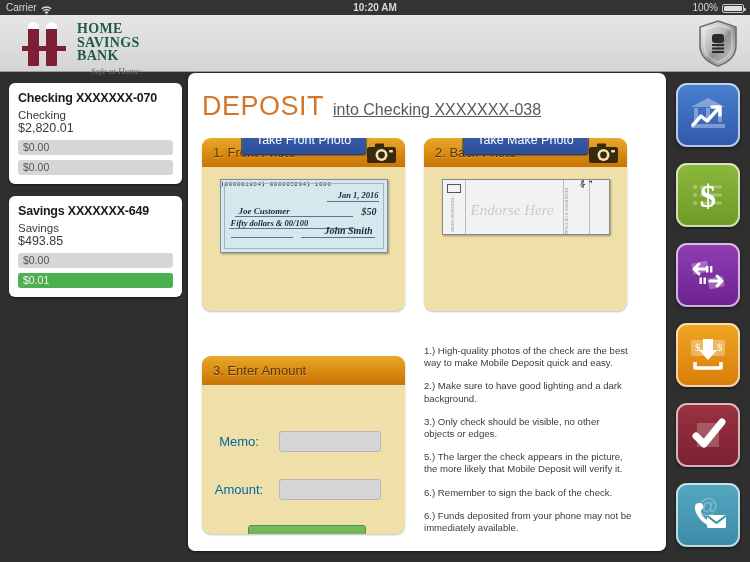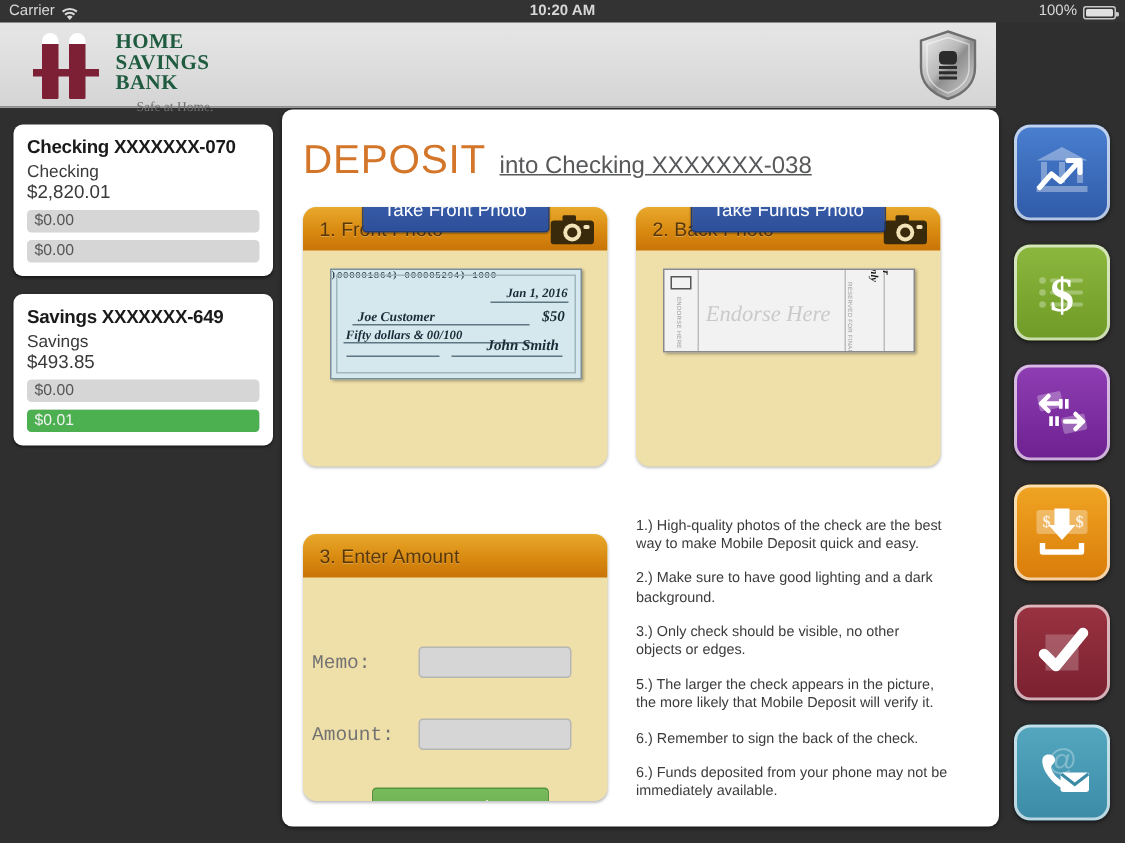--- a/index.html
+++ b/index.html
@@ -29,21 +29,21 @@
     content: ""; position: absolute; left: 1px; top: 1px; bottom: 1px; right: 1px;
     background: #e0e0e0; border-radius: 1px;
   }
   .batt::before {
     content: ""; position: absolute; right: -3px; top: 2.5px; width: 2px; height: 3px;
     background: #c9c9c9; border-radius: 0 1px 1px 0;
   }
 
   
   .appheader {
-    position: absolute; top: 15px; left: 0; width: 664px; height: 57px;
+    position: absolute; top: 15px; left: 0; width: 750px; height: 57px;
     background: linear-gradient(#e6e6e6, #dcdcdc 60%, #d4d4d4);
     border-bottom: 1px solid #9b9b9b;
   }
   .logo { position: absolute; left: 22px; top: 5px; display: flex; align-items: flex-start; }
   .logo-mark { position: relative; width: 48px; height: 48px; }
   .logo-mark .col {
     position: absolute; top: 2px; width: 11px; height: 44px;
     background: linear-gradient(#ffffff 0%, #ffffff 16%, #7d1f35 16%, #7d1f35 100%);
     border-radius: 6px 6px 1px 1px;
   }
@@ -52,21 +52,21 @@
   .logo-mark .bar {
     position: absolute; left: 0px; top: 26px; width: 44px; height: 5px;
     background: #7d1f35;
   }
   .logo-text { margin-left: 7px; padding-top: 2px; }
   .logo-text .l {
     font-family: "Liberation Serif", serif; font-weight: bold;
     color: #1f5c3f; font-size: 14px; line-height: 13.5px; letter-spacing: 0.3px;
   }
   .logo-text .tag {
-    font-family: "Liberation Serif", serif; color: #6d6d6d;
+    font-family: "Liberation Serif", serif; font-style: italic; color: #6d6d6d;
     font-size: 9px; margin-top: 3px; margin-left: 14px;
   }
   .shield-btn { position: absolute; right: 10px; top: 4px; width: 44px; height: 48px; }
   .shield-btn svg { display: block; }
 
   
   .leftbar { position: absolute; left: 0; top: 73px; width: 190px; bottom: 0; }
   .acct-card {
     position: absolute; left: 9px; width: 173px;
     background: #ffffff; border-radius: 6px; padding: 8px 9px 9px 9px;
@@ -153,21 +153,21 @@
               transform: rotate(90deg); transform-origin: left top; letter-spacing: .2px; }
 
   .btn {
     position: absolute; bottom: 12px; left: 50%; transform: translateX(-50%);
     background: linear-gradient(#3c61b0, #2e4f99); color: #ffffff; font-size: 12.5px;
     padding: 6px 14px 7px 14px; border: 1px solid #1f3a74; border-radius: 3px;
     white-space: nowrap; box-shadow: 0 1px 1px rgba(0,0,0,.3);
   }
 
   .field-row { position: absolute; display: flex; align-items: center; }
-  .field-row .lab { font-size: 13px; color: #737373; width: 62px; text-align: left; font-family: Liberation Mono, monospace; }
+  .field-row .lab { font-size: 13px; color: #0369a1; width: 62px; text-align: center; }
   .field-box {
     margin-left: 9px; width: 102px; height: 21px; background: #d6d6d6;
     border: 1px solid #b6b6b6; border-radius: 3px;
   }
   #row-memo { left: 6px; top: 46px; }
   #row-amount { left: 6px; top: 94px; }
   .btn-deposit {
     position: absolute; left: 46px; top: 140px; width: 118px; height: 26px;
     background: linear-gradient(#77bb5c, #62a84b); border: 1px solid #53933f; border-radius: 3px;
     color: #ffffff; font-size: 13.5px; text-align: center; line-height: 25px;
@@ -340,21 +340,21 @@
             <div class="cb-vline" style="left:146px"></div>
             <div class="cb-ghost">Endorse Here</div>
             <div class="cb-micro" style="left:12px; top:18px;">ENDORSE HERE · DO NOT WRITE BELOW THIS LINE</div>
             <div class="cb-micro" style="left:126px; top:8px;">RESERVED FOR FINANCIAL INSTITUTION USE</div>
             <div class="cb-endorse">
               <span>Joe Customer</span><br>
               <span>for deposit only</span>
             </div>
           </div>
         </div>
-        <div class="btn">Take Funds Photo</div>
+        <div class="btn">Take Make Photo</div>
       </div>
     </div>
 
     <div class="panel" id="panel-amount">
       <div class="panel-head">
         <span>3. Enter Amount</span>
       </div>
       <div class="panel-body">
         <div class="field-row" id="row-memo">
           <div class="lab">Memo:</div>

